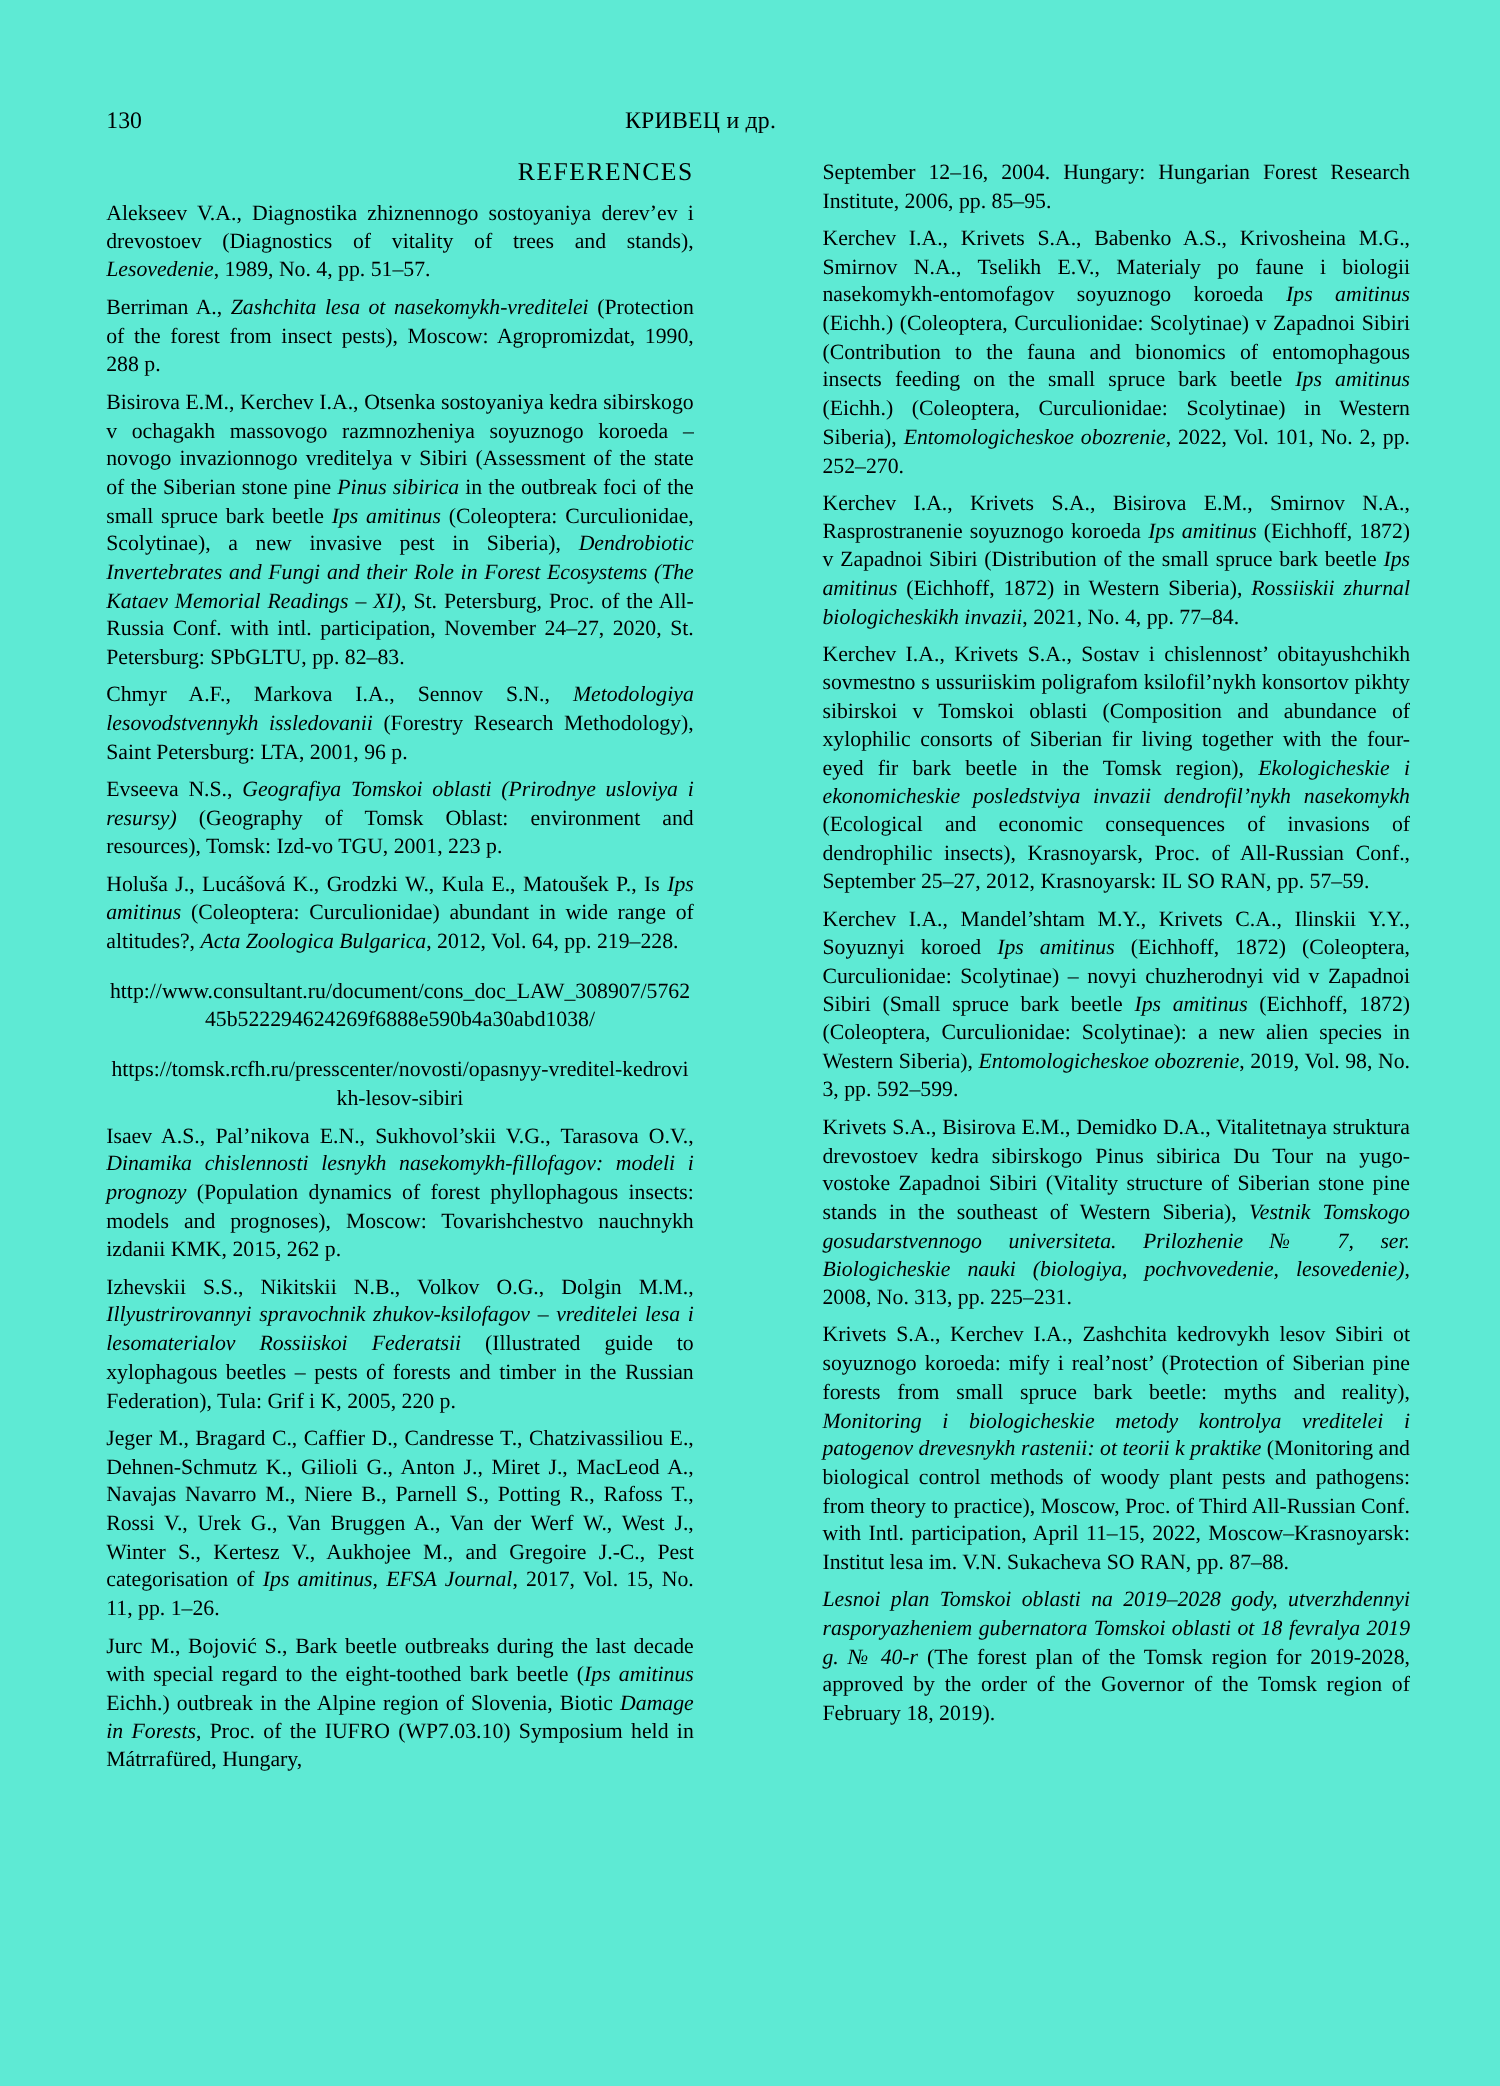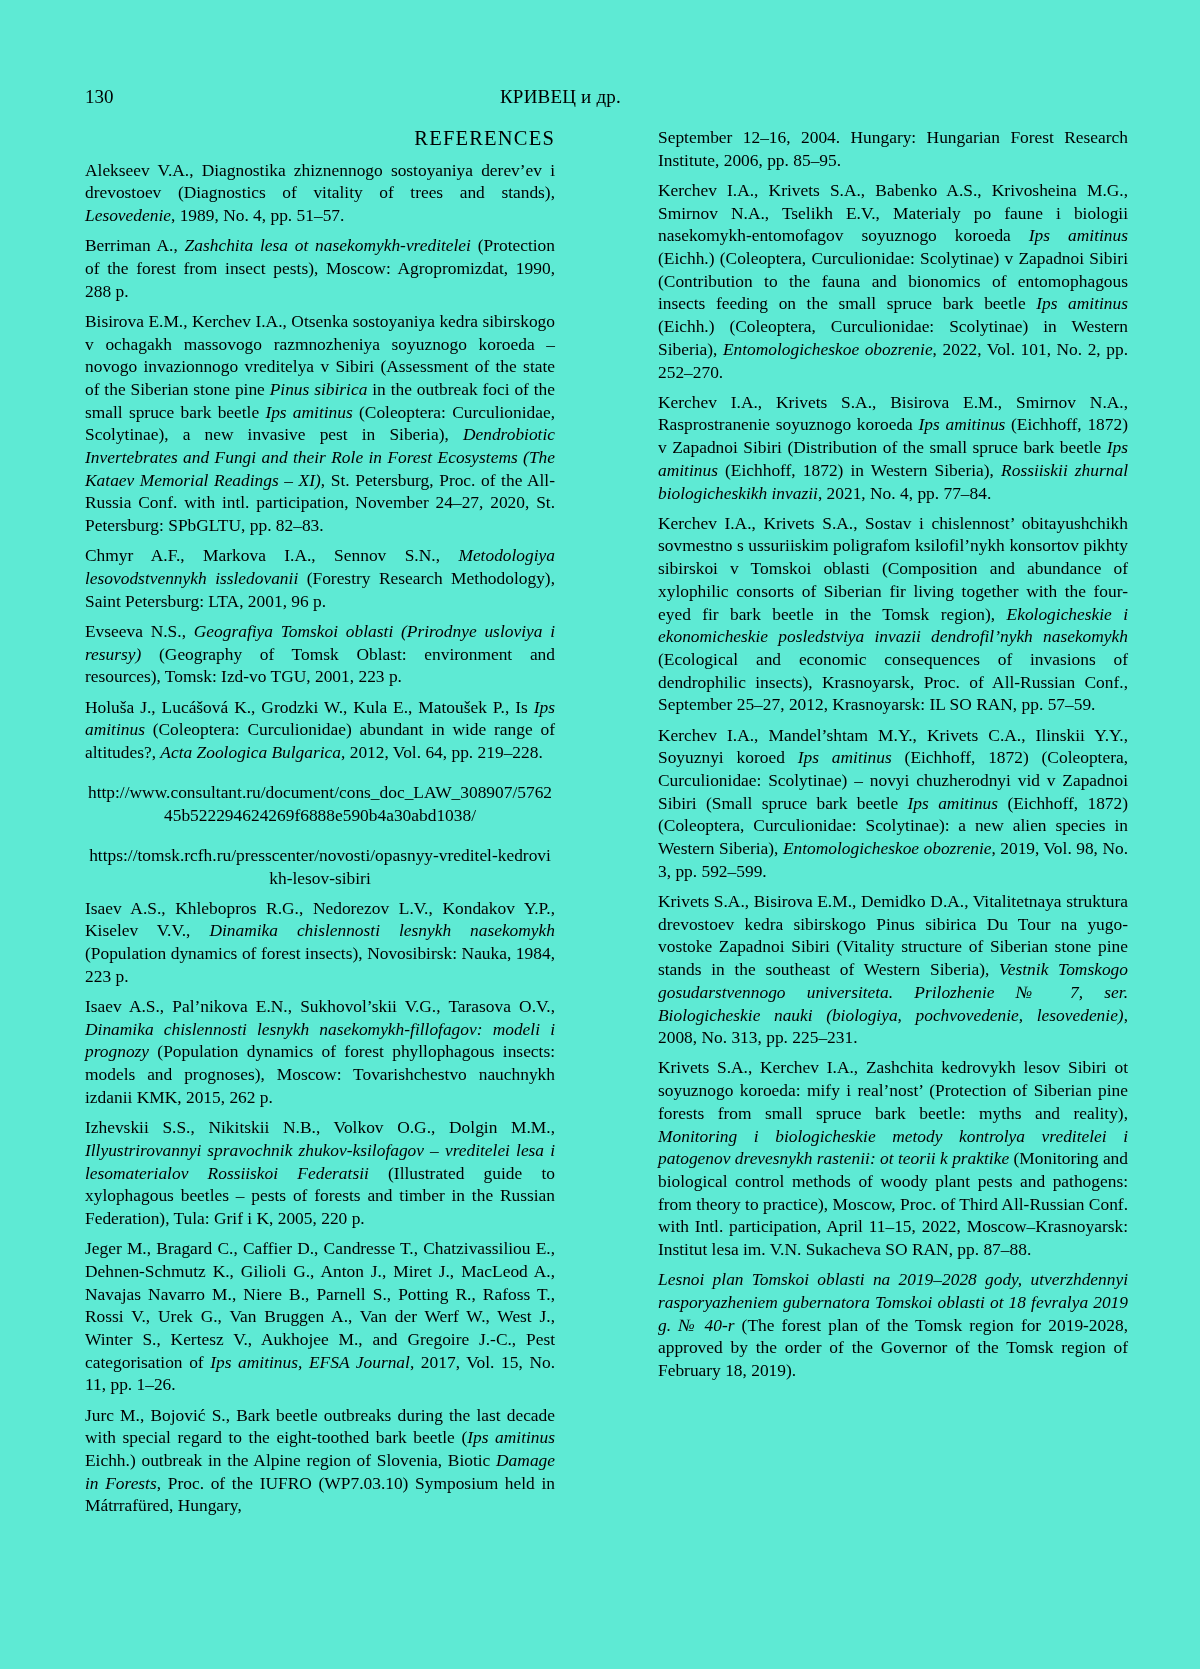--- a/index.html
+++ b/index.html
@@ -105,21 +105,20 @@
       <p class="ref">Alekseev V.A., Diagnostika zhiznennogo sostoyaniya derev’ev i drevostoev (Diagnostics of vitality of trees and stands), <i>Lesovedenie</i>, 1989, No. 4, pp. 51–57.</p>
       <p class="ref">Berriman A., <i>Zashchita lesa ot nasekomykh-vreditelei</i> (Protection of the forest from insect pests), Moscow: Agropromizdat, 1990, 288 p.</p>
       <p class="ref">Bisirova E.M., Kerchev I.A., Otsenka sostoyaniya kedra sibirskogo v ochagakh massovogo razmnozheniya soyuznogo koroeda – novogo invazionnogo vreditelya v Sibiri (Assessment of the state of the Siberian stone pine <i>Pinus sibirica</i> in the outbreak foci of the small spruce bark beetle <i>Ips amitinus</i> (Coleoptera: Curculionidae, Scolytinae), a new invasive pest in Siberia), <i>Dendrobiotic Invertebrates and Fungi and their Role in Forest Ecosystems (The Kataev Memorial Readings – XI)</i>, St. Petersburg, Proc. of the All-Russia Conf. with intl. participation, November 24–27, 2020, St. Petersburg: SPbGLTU, pp. 82–83.</p>
       <p class="ref">Chmyr A.F., Markova I.A., Sennov S.N., <i>Metodologiya lesovodstvennykh issledovanii</i> (Forestry Research Methodology), Saint Petersburg: LTA, 2001, 96 p.</p>
       <p class="ref">Evseeva N.S., <i>Geografiya Tomskoi oblasti (Prirodnye usloviya i resursy)</i> (Geography of Tomsk Oblast: environment and resources), Tomsk: Izd-vo TGU, 2001, 223 p.</p>
       <p class="ref">Holuša J., Lucášová K., Grodzki W., Kula E., Matoušek P., Is <i>Ips amitinus</i> (Coleoptera: Curculionidae) abundant in wide range of altitudes?, <i>Acta Zoologica Bulgarica</i>, 2012, Vol. 64, pp. 219–228.</p>
 
       <p class="url">http://www.consultant.ru/document/cons_doc_LAW_308907/576245b522294624269f6888e590b4a30abd1038/</p>
       <p class="url" style="margin-bottom:7.5px">https://tomsk.rcfh.ru/presscenter/novosti/opasnyy-vreditel-kedrovikh-lesov-sibiri</p>
 
-      <p class="ref">Isaev A.S., Khlebopros R.G., Nedorezov L.V., Kondakov Y.P., Kiselev V.V., <i>Dinamika chislennosti lesnykh nasekomykh</i> (Population dynamics of forest insects), Novosibirsk: Nauka, 1984, 223 p.</p>
       <p class="ref">Isaev A.S., Pal’nikova E.N., Sukhovol’skii V.G., Tarasova O.V., <i>Dinamika chislennosti lesnykh nasekomykh-fillofagov: modeli i prognozy</i> (Population dynamics of forest phyllophagous insects: models and prognoses), Moscow: Tovarishchestvo nauchnykh izdanii KMK, 2015, 262 p.</p>
       <p class="ref">Izhevskii S.S., Nikitskii N.B., Volkov O.G., Dolgin M.M., <i>Illyustrirovannyi spravochnik zhukov-ksilofagov – vreditelei lesa i lesomaterialov Rossiiskoi Federatsii</i> (Illustrated guide to xylophagous beetles – pests of forests and timber in the Russian Federation), Tula: Grif i K, 2005, 220 p.</p>
       <p class="ref">Jeger M., Bragard C., Caffier D., Candresse T., Chatzivassiliou E., Dehnen-Schmutz K., Gilioli G., Anton J., Miret J., MacLeod A., Navajas Navarro M., Niere B., Parnell S., Potting R., Rafoss T., Rossi V., Urek G., Van Bruggen A., Van der Werf W., West J., Winter S., Kertesz V., Aukhojee M., and Gregoire J.-C., Pest categorisation of <i>Ips amitinus, EFSA Journal</i>, 2017, Vol. 15, No. 11, pp. 1–26.</p>
       <p class="ref">Jurc M., Bojović S., Bark beetle outbreaks during the last decade with special regard to the eight-toothed bark beetle (<i>Ips amitinus</i> Eichh.) outbreak in the Alpine region of Slovenia, Biotic <i>Damage in Forests</i>, Proc. of the IUFRO (WP7.03.10) Symposium held in Mátrrafüred, Hungary,</p>
     </div>
 
     <div class="col col-right">
       <p class="ref">September 12–16, 2004. Hungary: Hungarian Forest Research Institute, 2006, pp. 85–95.</p>
       <p class="ref">Kerchev I.A., Krivets S.A., Babenko A.S., Krivosheina M.G., Smirnov N.A., Tselikh E.V., Materialy po faune i biologii nasekomykh-entomofagov soyuznogo koroeda <i>Ips amitinus</i> (Eichh.) (Coleoptera, Curculionidae: Scolytinae) v Zapadnoi Sibiri (Contribution to the fauna and bionomics of entomophagous insects feeding on the small spruce bark beetle <i>Ips amitinus</i> (Eichh.) (Coleoptera, Curculionidae: Scolytinae) in Western Siberia), <i>Entomologicheskoe obozrenie</i>, 2022, Vol. 101, No. 2, pp. 252–270.</p>
       <p class="ref">Kerchev I.A., Krivets S.A., Bisirova E.M., Smirnov N.A., Rasprostranenie soyuznogo koroeda <i>Ips amitinus</i> (Eichhoff, 1872) v Zapadnoi Sibiri (Distribution of the small spruce bark beetle <i>Ips amitinus</i> (Eichhoff, 1872) in Western Siberia), <i>Rossiiskii zhurnal biologicheskikh invazii</i>, 2021, No. 4, pp. 77–84.</p>

